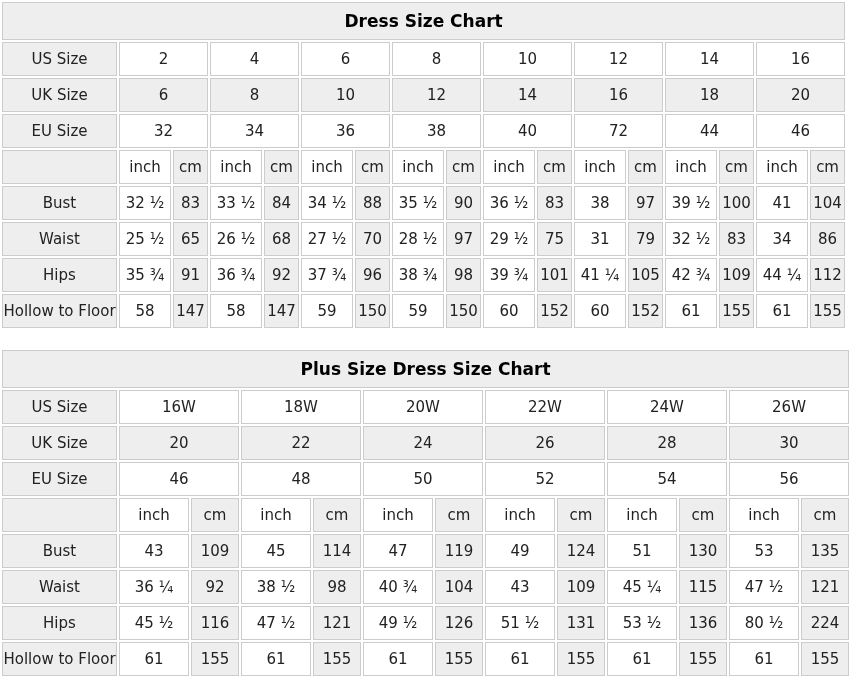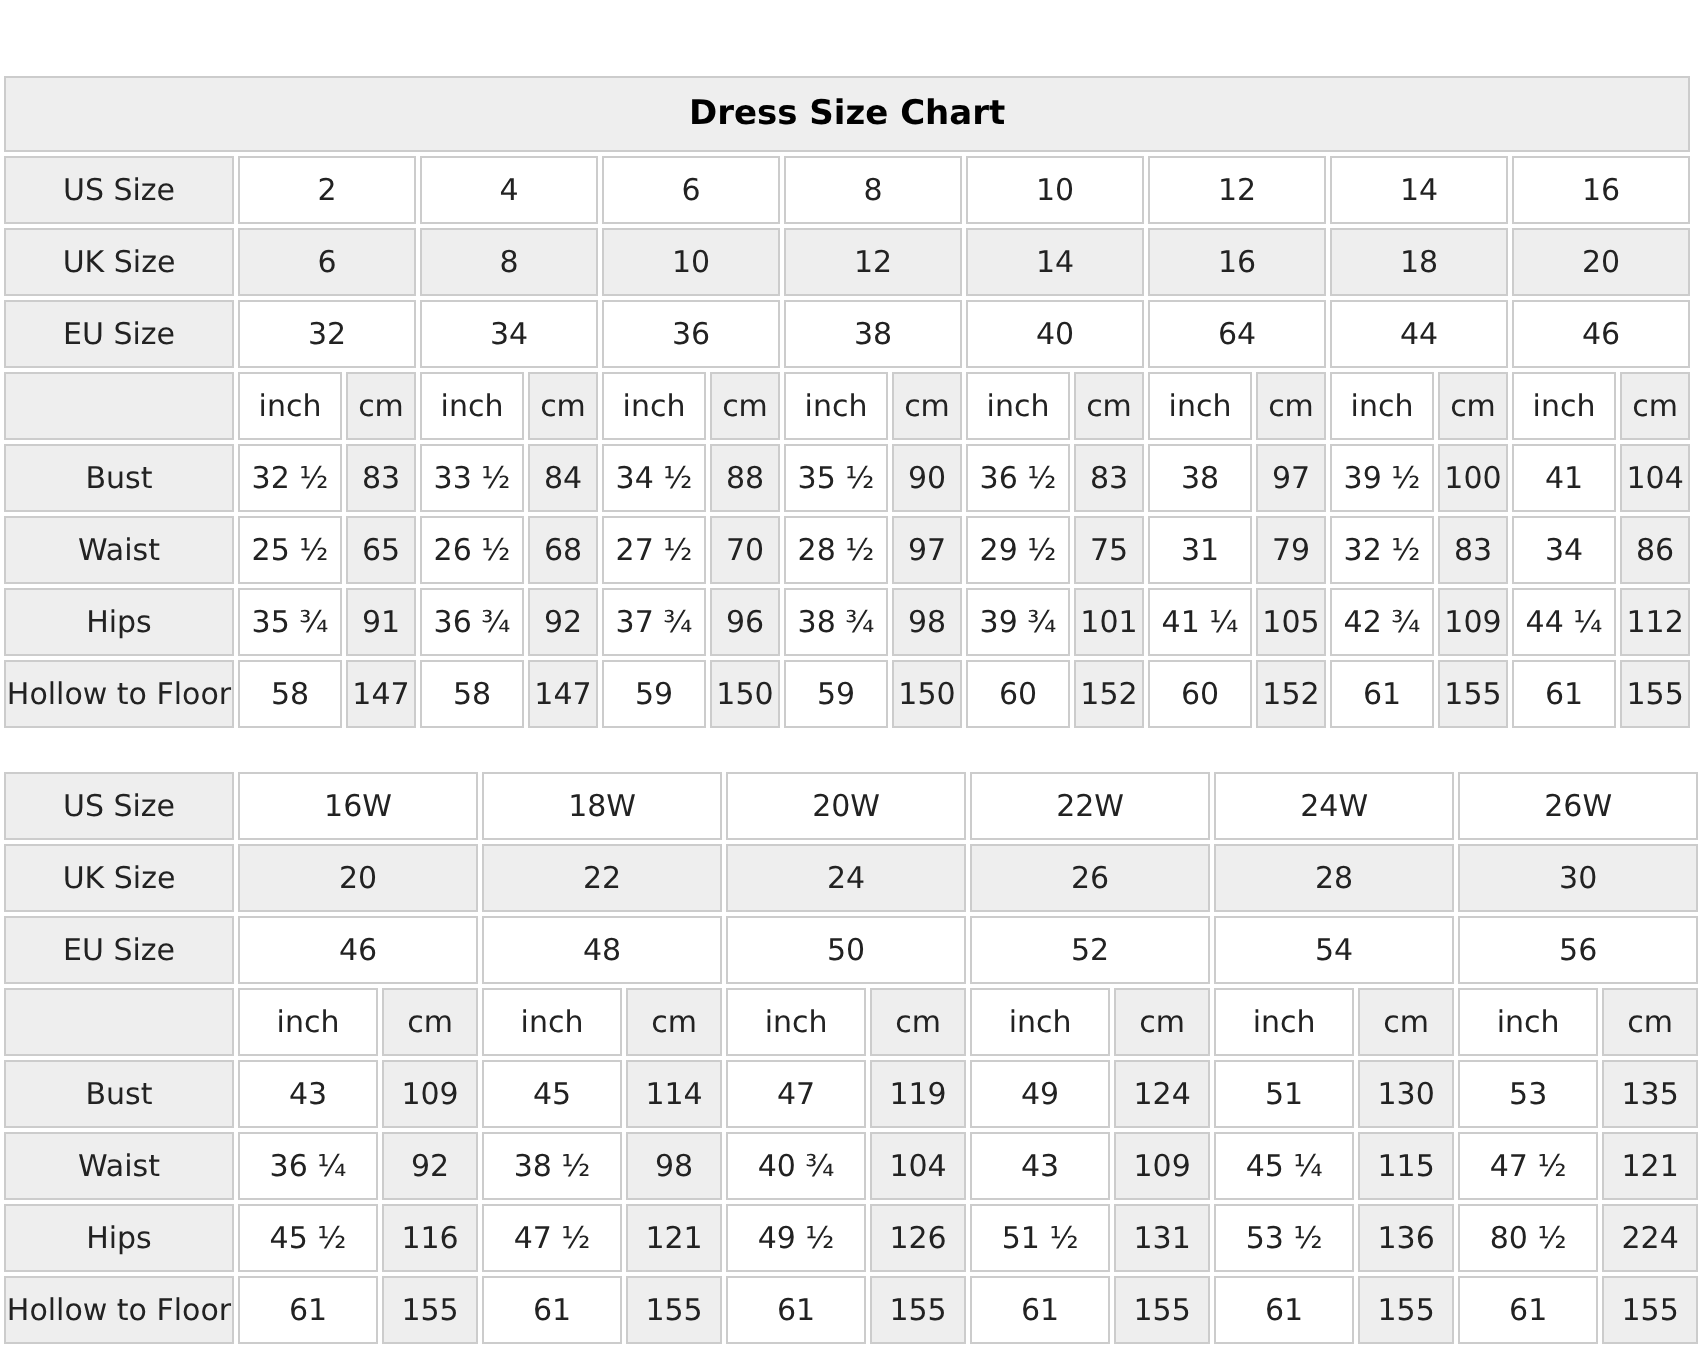--- a/index.html
+++ b/index.html
@@ -8,21 +8,20 @@
     background: #ffffff;
     font-family: "DejaVu Sans", "Liberation Sans", sans-serif;
     color: #222222;
   }
   #charts { width: 851px; }
   table.chart {
     border-collapse: separate;
     border-spacing: 2px;
     table-layout: fixed;
     width: 770px;
-    margin-top: 36px;
   }
   table.chart.t2 { margin-top: 18px; }
   table.chart td {
     border: 1px solid #cccccc;
     text-align: center;
     vertical-align: middle;
     height: 32px;
     padding: 0;
     font-size: 15px;
     white-space: nowrap;
@@ -96,21 +95,21 @@
           <td class="shade" colspan="2">18</td>
           <td class="shade" colspan="2">20</td>
         </tr>
         <tr>
           <td class="shade">EU Size</td>
           <td class="plain" colspan="2">32</td>
           <td class="plain" colspan="2">34</td>
           <td class="plain" colspan="2">36</td>
           <td class="plain" colspan="2">38</td>
           <td class="plain" colspan="2">40</td>
-          <td class="plain" colspan="2">64</td>
+          <td class="plain" colspan="2">72</td>
           <td class="plain" colspan="2">44</td>
           <td class="plain" colspan="2">46</td>
         </tr>
         <tr>
           <td class="shade"></td>
           <td class="plain">inch</td>
           <td class="shade">cm</td>
           <td class="plain">inch</td>
           <td class="shade">cm</td>
           <td class="plain">inch</td>
@@ -215,20 +214,23 @@
         <col class="col-cm">
         <col class="col-inch">
         <col class="col-cm">
         <col class="col-inch">
         <col class="col-cm">
         <col class="col-inch">
         <col class="col-cm">
       </colgroup>
       <tbody>
         <tr>
+          <td class="title-cell" colspan="13">Plus Size Dress Size Chart</td>
+        </tr>
+        <tr>
           <td class="shade">US Size</td>
           <td class="plain" colspan="2">16W</td>
           <td class="plain" colspan="2">18W</td>
           <td class="plain" colspan="2">20W</td>
           <td class="plain" colspan="2">22W</td>
           <td class="plain" colspan="2">24W</td>
           <td class="plain" colspan="2">26W</td>
         </tr>
         <tr>
           <td class="shade">UK Size</td>

